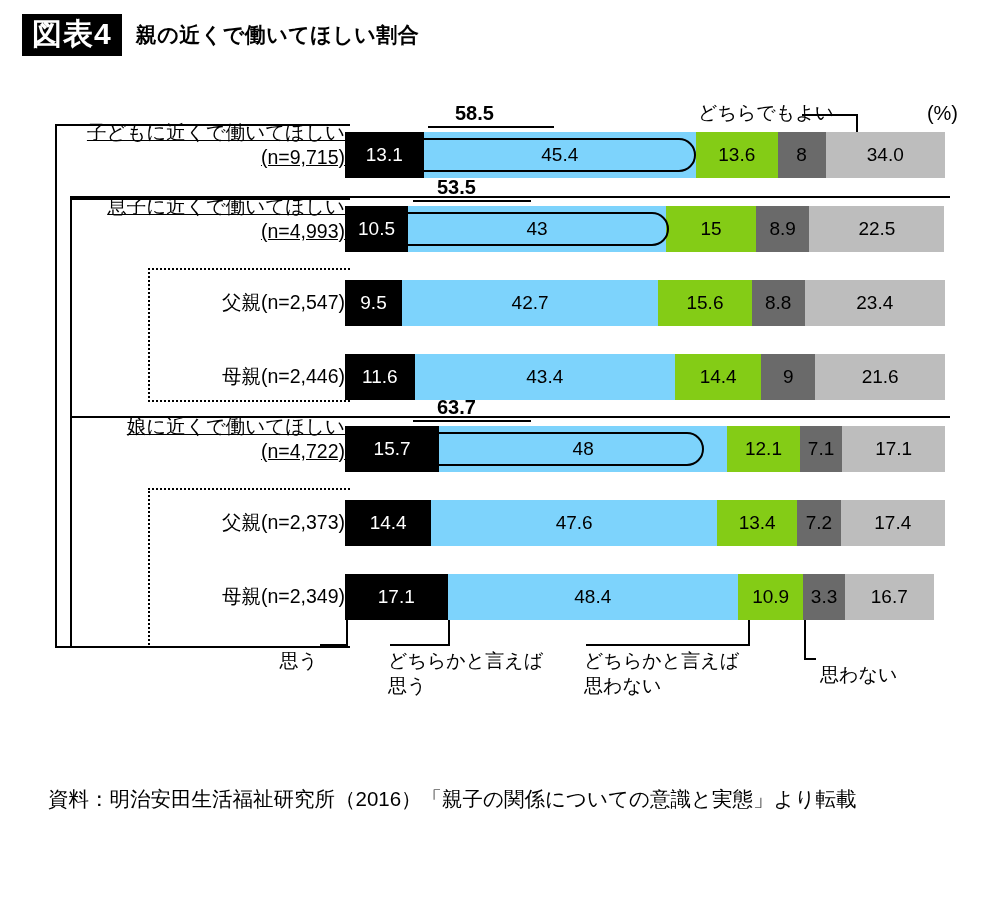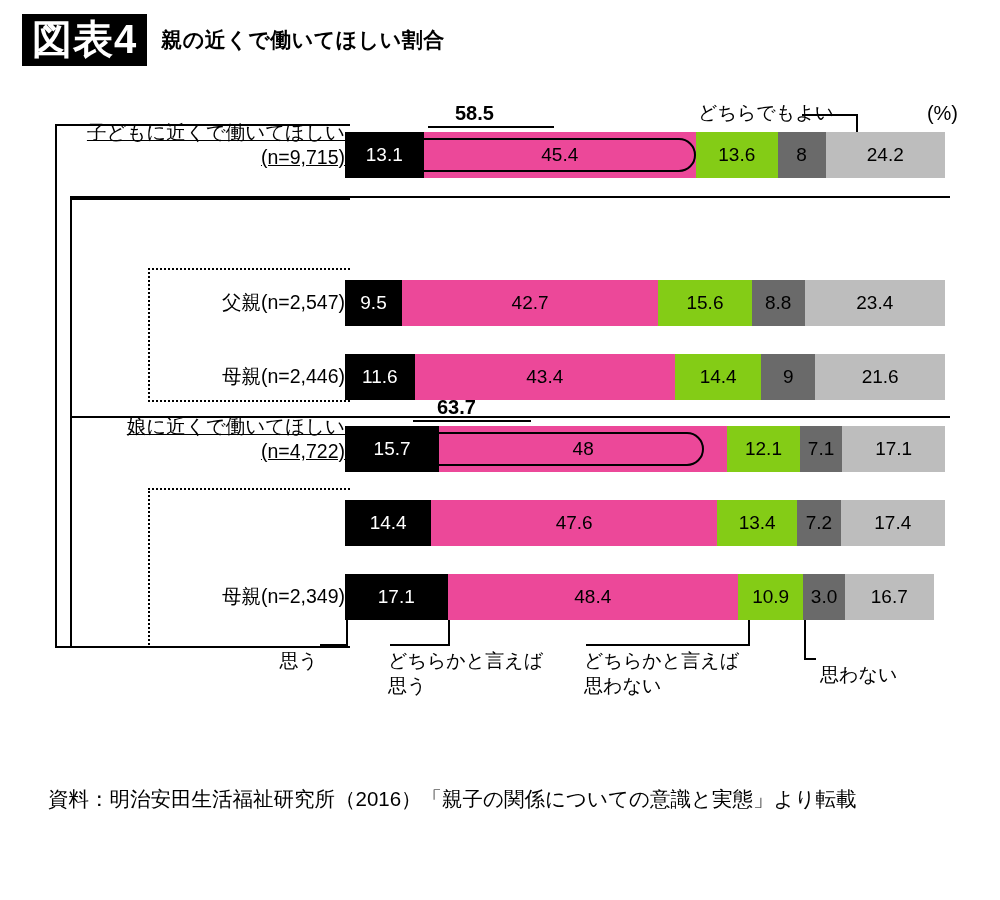--- a/index.html
+++ b/index.html
@@ -21,21 +21,21 @@
     position: absolute;
     left: 22px;
     top: 14px;
     display: flex;
     align-items: center;
     gap: 14px;
   }
   .title-badge {
     background: #000000;
     color: #ffffff;
-    font-size: 40px;
+    font-size: 30px;
     font-weight: bold;
     padding: 4px 10px 6px 10px;
     line-height: 1.05;
     letter-spacing: 1px;
   }
   .title-text {
     font-size: 21px;
     font-weight: bold;
     letter-spacing: 0.5px;
   }
@@ -138,21 +138,21 @@
   }
   .seg {
     height: 100%;
     display: flex;
     align-items: center;
     justify-content: center;
     font-size: 19px;
     box-sizing: border-box;
   }
   .seg.s1 { background: #000000; color: #ffffff; }
-  .seg.s2 { background: #ec4899; color: #000000; }
+  .seg.s2 { background: #7dd3fc; color: #000000; }
   .seg.s3 { background: #84cc16; color: #000000; }
   .seg.s4 { background: #6a6a6a; color: #000000; }
   .seg.s5 { background: #bdbdbd; color: #000000; }
 
   
   .oval {
     position: absolute;
     top: 6px;
     height: 34px;
     border: 2px solid #000000;
@@ -228,27 +228,43 @@
   <div class="row" style="top:36px;">
     <div class="row-label two-line">
       <span>子どもに近くで働いてほしい</span><br>
       <span>(n=9,715)</span>
     </div>
     <div class="bar" style="width:612px;">
       <div class="seg s1" style="width:78.6px;">13.1</div>
       <div class="seg s2" style="width:272.4px;">45.4</div>
       <div class="seg s3" style="width:81.6px;">13.6</div>
       <div class="seg s4" style="width:48px;">8</div>
-      <div class="seg s5" style="width:119.4px;">24.2</div>
+      <div class="seg s5" style="width:119.4px;">34.0</div>
     </div>
     <div class="oval" style="left:355px; width:341px;"></div>
     <div class="sum-underline" style="left:428px; top:-6px; width:126px;"></div>
     <div class="sum-label" style="left:455px; top:-30px;">58.5</div>
   </div>
 
+  <div class="row" style="top:110px;">
+    <div class="row-label two-line">
+      <span>息子に近くで働いてほしい</span><br>
+      <span>(n=4,993)</span>
+    </div>
+    <div class="bar" style="width:600px;">
+      <div class="seg s1" style="width:63px;">10.5</div>
+      <div class="seg s2" style="width:258px;">43</div>
+      <div class="seg s3" style="width:90px;">15</div>
+      <div class="seg s4" style="width:53.4px;">8.9</div>
+      <div class="seg s5" style="width:135px;">22.5</div>
+    </div>
+    <div class="oval" style="left:352px; width:317px;"></div>
+    <div class="sum-underline" style="left:413px; top:-6px; width:118px;"></div>
+    <div class="sum-label" style="left:437px; top:-30px;">53.5</div>
+  </div>
 
   <div class="row" style="top:184px;">
     <div class="row-label one-line">
       <span>父親(n=2,547)</span>
     </div>
     <div class="bar" style="width:600px;">
       <div class="seg s1" style="width:57px;">9.5</div>
       <div class="seg s2" style="width:256.2px;">42.7</div>
       <div class="seg s3" style="width:93.6px;">15.6</div>
       <div class="seg s4" style="width:52.8px;">8.8</div>
@@ -280,38 +296,41 @@
       <div class="seg s3" style="width:72.6px;">12.1</div>
       <div class="seg s4" style="width:42.6px;">7.1</div>
       <div class="seg s5" style="width:102.6px;">17.1</div>
     </div>
     <div class="oval" style="left:352px; width:352px;"></div>
     <div class="sum-underline" style="left:413px; top:-6px; width:118px;"></div>
     <div class="sum-label" style="left:437px; top:-30px;">63.7</div>
   </div>
 
   <div class="row" style="top:404px;">
+    <div class="row-label one-line">
+      <span>父親(n=2,373)</span>
+    </div>
     <div class="bar" style="width:600px;">
       <div class="seg s1" style="width:86.4px;">14.4</div>
       <div class="seg s2" style="width:285.6px;">47.6</div>
       <div class="seg s3" style="width:80.4px;">13.4</div>
       <div class="seg s4" style="width:43.2px;">7.2</div>
       <div class="seg s5" style="width:104.4px;">17.4</div>
     </div>
   </div>
 
   <div class="row" style="top:478px;">
     <div class="row-label one-line">
       <span>母親(n=2,349)</span>
     </div>
     <div class="bar" style="width:600px;">
       <div class="seg s1" style="width:102.6px;">17.1</div>
       <div class="seg s2" style="width:290.4px;">48.4</div>
       <div class="seg s3" style="width:65.4px;">10.9</div>
-      <div class="seg s4" style="width:41.4px;">3.0</div>
+      <div class="seg s4" style="width:41.4px;">3.3</div>
       <div class="seg s5" style="width:89px;">16.7</div>
     </div>
   </div>
 
   <div class="callout-line" style="left:346px; top:524px; width:2px; height:26px;"></div>
   <div class="callout-line" style="left:320px; top:548px; width:28px; height:2px;"></div>
   <div class="legend-item" style="left:252px; top:552px; text-align:right; width:66px;">思う</div>
 
   <div class="callout-line" style="left:448px; top:524px; width:2px; height:26px;"></div>
   <div class="callout-line" style="left:390px; top:548px; width:60px; height:2px;"></div>

